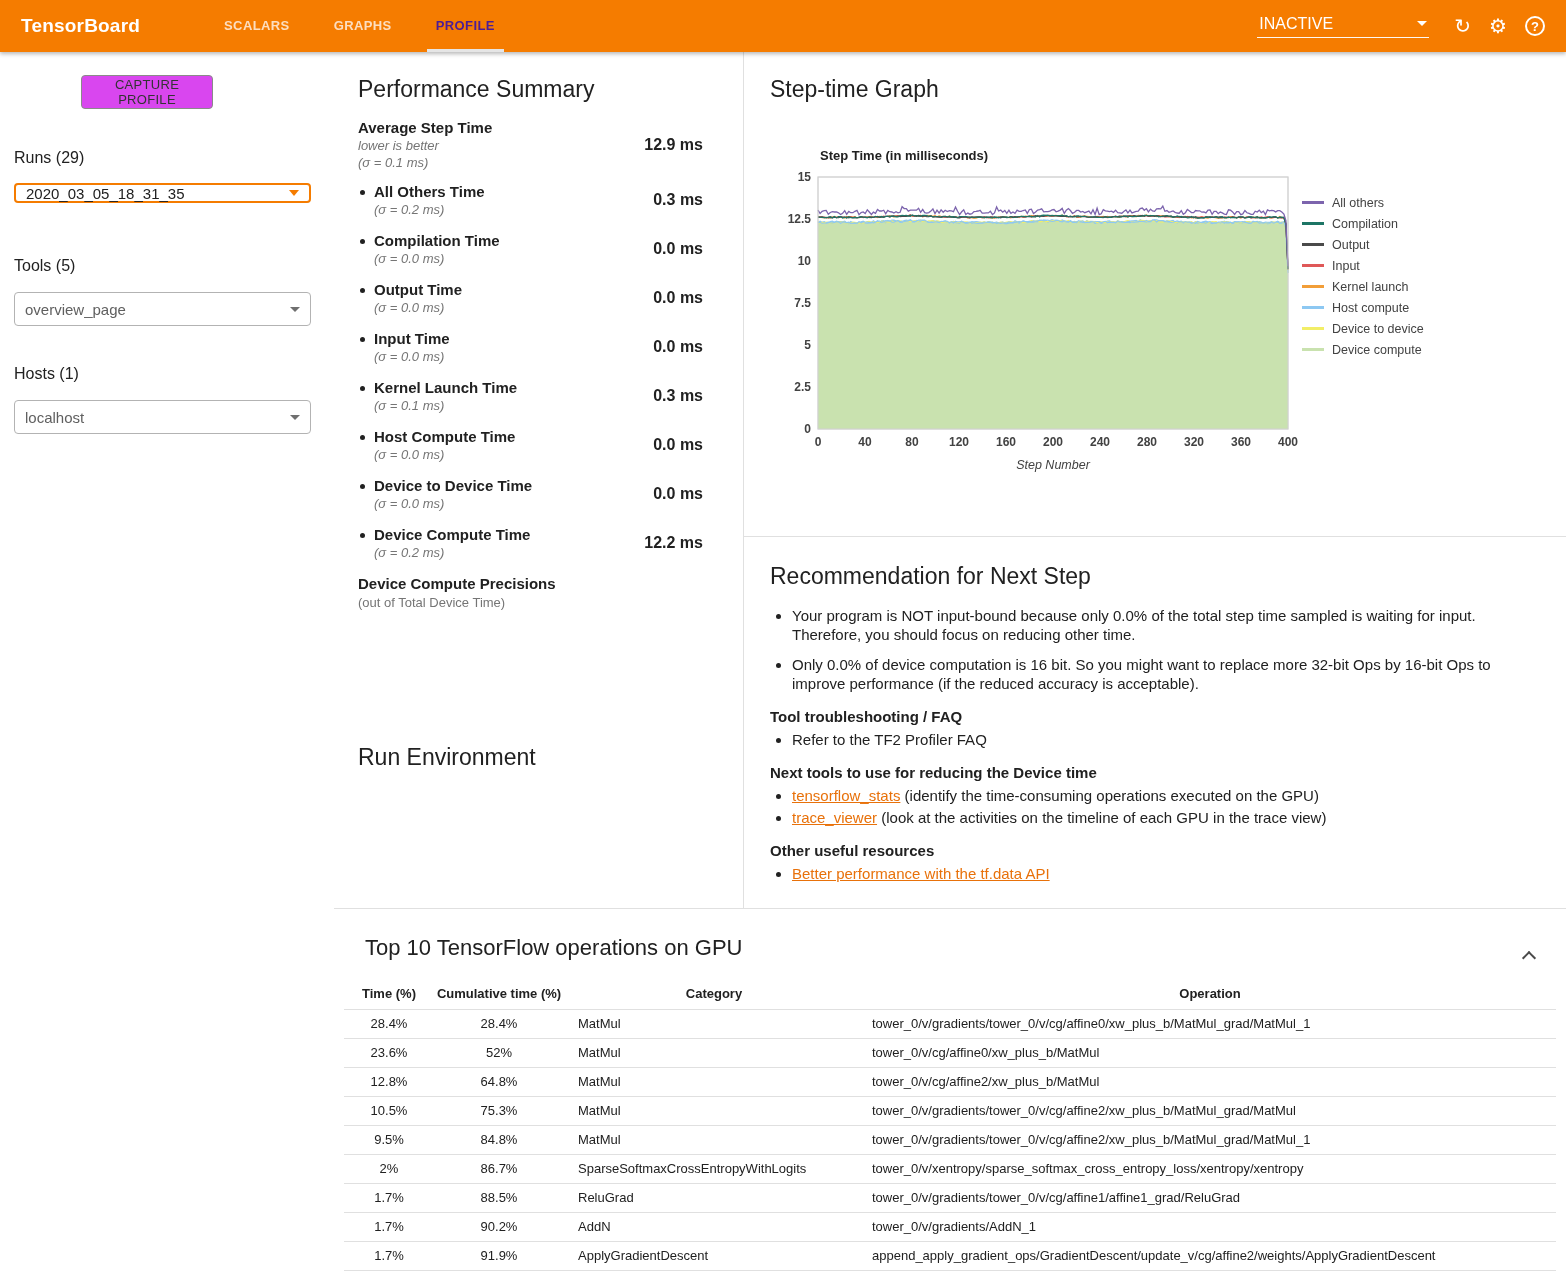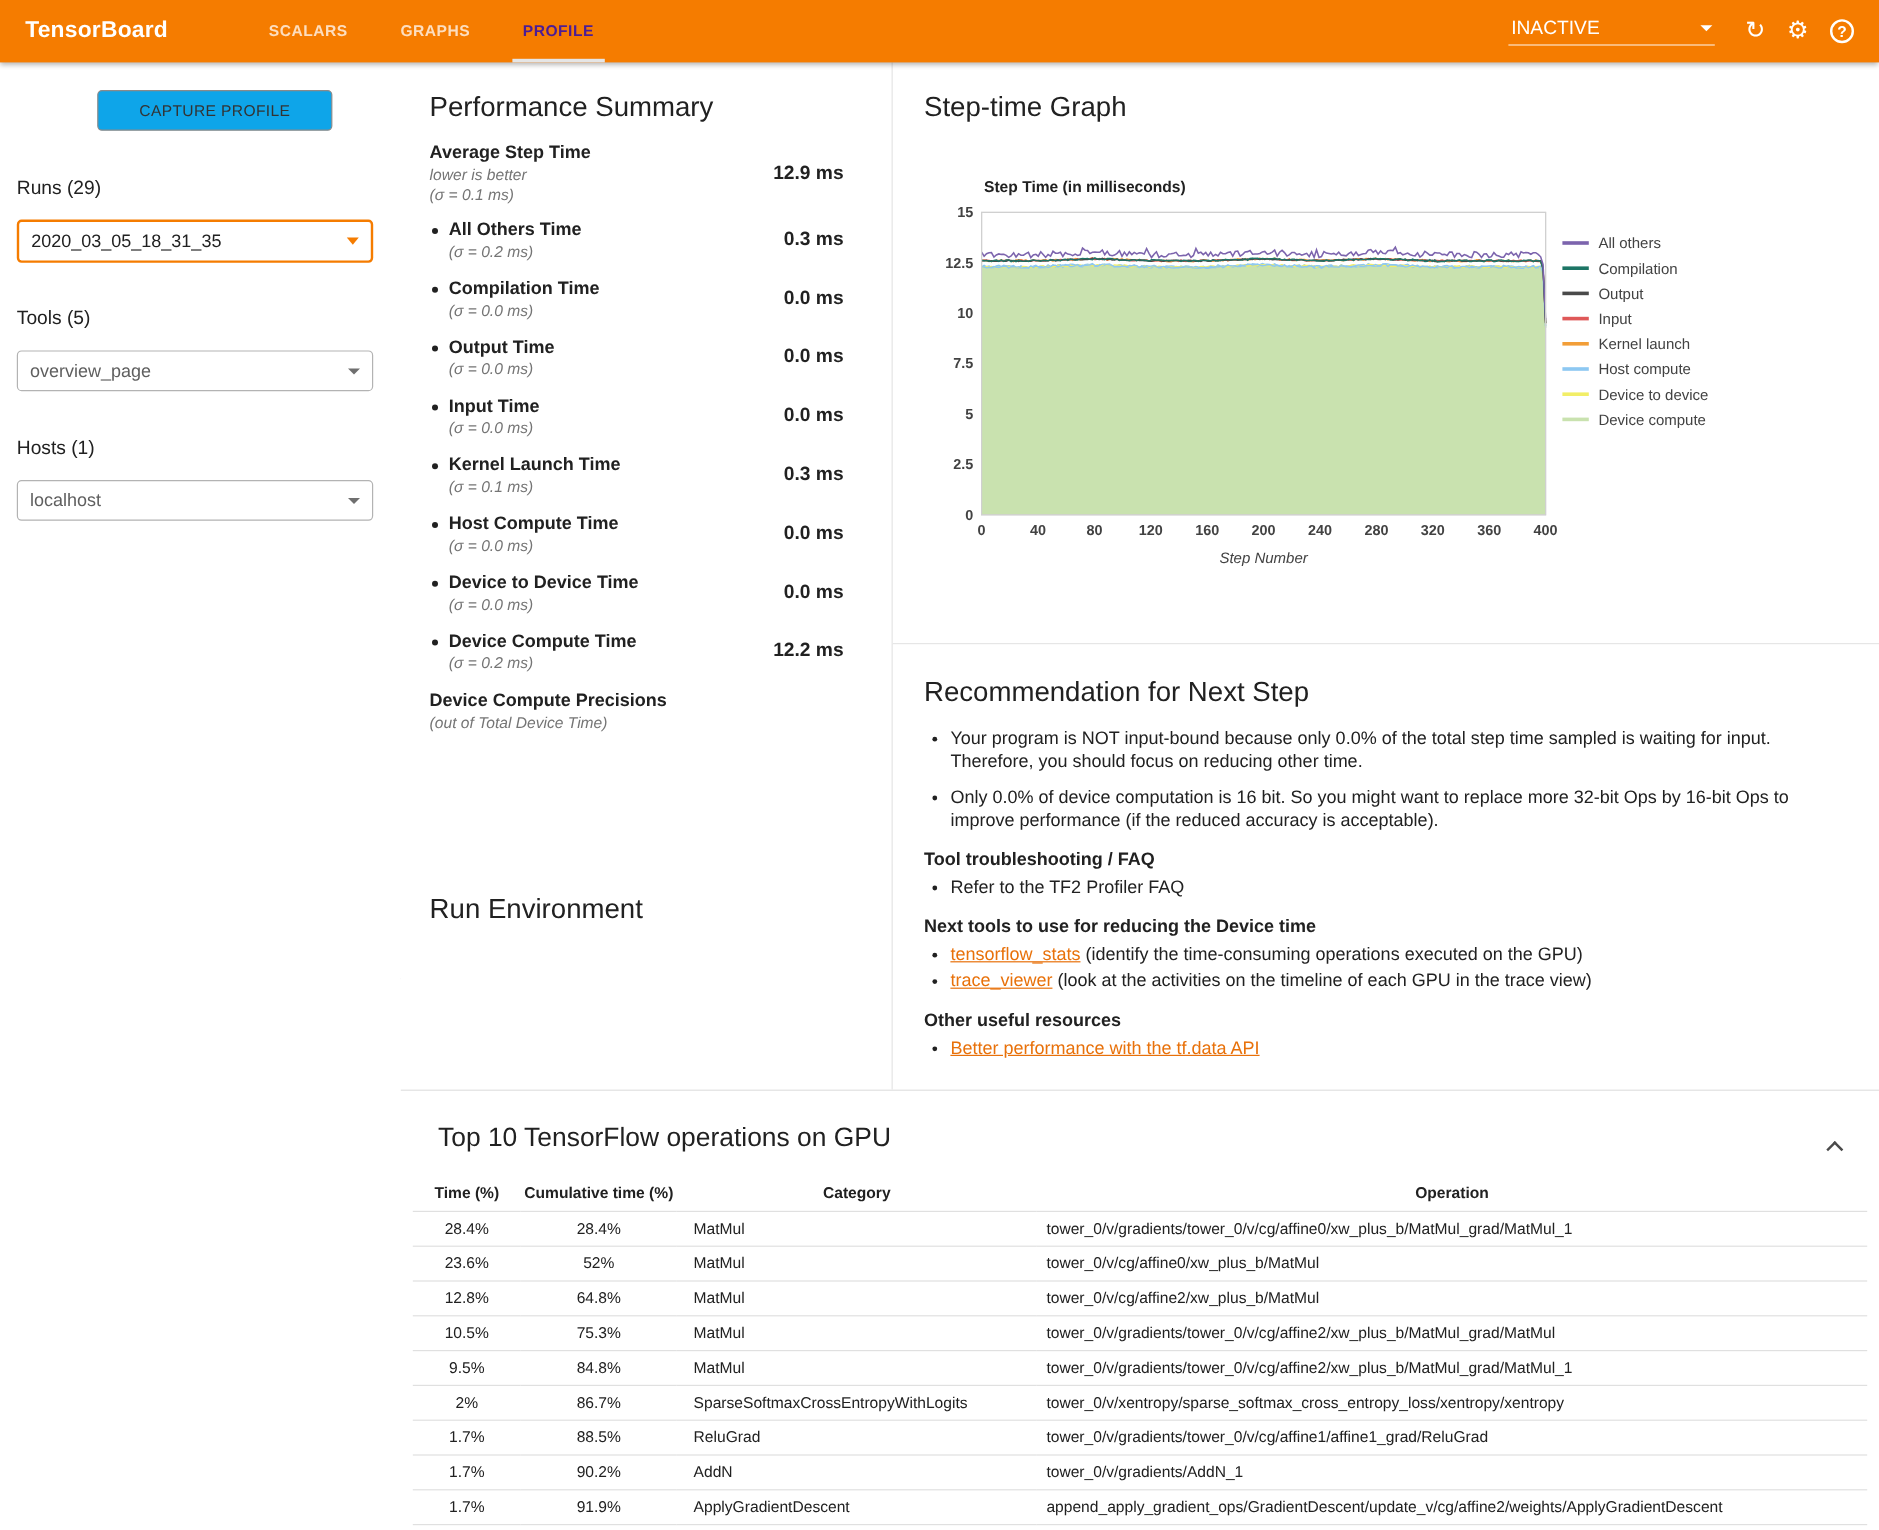--- a/index.html
+++ b/index.html
@@ -22,28 +22,28 @@
   .status-dd { width:172px; border-bottom:1px solid rgba(255,255,255,.95); font-size:16px;
     display:flex; justify-content:space-between; align-items:center; padding:0 2px 4px 2px;
     margin-right:16px; cursor:pointer; }
   .caret-w { width:0; height:0; border-left:5px solid transparent; border-right:5px solid transparent; border-top:5px solid #fff; }
   .hicon { font-size:20px; line-height:20px; margin:0 9px; cursor:pointer; color:#fff; }
   .help-circle { width:20px; height:20px; border:2px solid #fff; border-radius:50%;
     display:flex; align-items:center; justify-content:center; font-size:13px; font-weight:700; margin:0 9px; cursor:pointer; }
 
   
   .sidebar { position:absolute; left:0; top:52px; width:334px; bottom:0; background:#fff; }
-  .capture-btn { position:absolute; left:81px; top:23px; width:196px; height:34px; background:#0ea5e9;
+  .capture-btn { position:absolute; left:81px; top:23px; width:132px; height:34px; background:#d946ef;
     border:1px solid #8a8a8a; border-radius:4px; font-size:13px; letter-spacing:.3px; color:#333;
     font-family:inherit; cursor:pointer; }
   .fld-label { position:absolute; left:14px; font-size:16px; color:#212121; }
   .sel { position:absolute; left:14px; width:297px; height:34px; border:1px solid #b3b3b3; border-radius:4px;
     display:flex; align-items:center; justify-content:space-between; padding:0 10px; font-size:15px;
     color:#5f5f5f; cursor:pointer; background:#fff; }
-  .sel.accent { border:2px solid #f57c00; height:36px; color:#212121; }
+  .sel.accent { border:2px solid #f57c00; height:20px; color:#212121; }
   .caret-g { width:0; height:0; border-left:5px solid transparent; border-right:5px solid transparent; border-top:5px solid #6f6f6f; }
   .caret-o { width:0; height:0; border-left:5px solid transparent; border-right:5px solid transparent; border-top:6px solid #f57c00; }
 
   
   .card { position:absolute; background:#fff; }
   #perf-card { left:334px; top:52px; width:410px; height:764px; border-right:1px solid #e0e0e0;
     border-bottom:1px solid #e0e0e0; padding:24px 0 0 24px; }
   #env-card  { left:334px; top:720px; width:410px; height:188px; border-right:1px solid #e0e0e0; padding:24px 0 0 24px; }
   #graph-card{ left:744px; top:52px; width:822px; height:485px; border-bottom:1px solid #e0e0e0; padding:24px 0 0 26px; }
   #rec-card  { left:744px; top:537px; width:822px; height:371px; padding:26px 28px 0 26px; }
@@ -54,21 +54,21 @@
   
   .avg-row, .item-row { display:flex; justify-content:space-between; padding-right:40px; }
   .avg-row { margin-bottom:13px; }
   .item-row { margin-bottom:15px; }
   .item-left { display:flex; }
   .dot { width:5px; height:5px; border-radius:50%; background:#212121; margin:7px 9px 0 2px; flex:none; }
   .lbl { font-size:15px; font-weight:700; color:#212121; }
   .sig, .note { font-size:13px; font-style:italic; color:#757575; margin-top:2px; }
   .val { font-size:16px; font-weight:700; color:#212121; align-self:center; white-space:nowrap; }
   .prec-label { font-size:15px; font-weight:700; margin-top:4px; }
-  .prec-note { font-size:13px; font-style:italic; color:#757575; margin:3px 0 7px; }
+  .prec-note { font-size:13px; color:#757575; margin:3px 0 7px; }
   .prec-item { display:flex; font-size:14.5px; margin-bottom:5px; color:#212121; }
   .prec-item .dot { margin-top:6px; }
 
   
   .env-line { font-size:15px; color:#212121; margin-bottom:18px; }
 
   
   .chart-wrap { position:absolute; left:30px; top:96px; }
   .chart-title { font-size:13px; font-weight:700; color:#212121; margin:0 0 8px 46px; }
   text.tick { font:700 12px "Liberation Sans", sans-serif; fill:#424242; }

